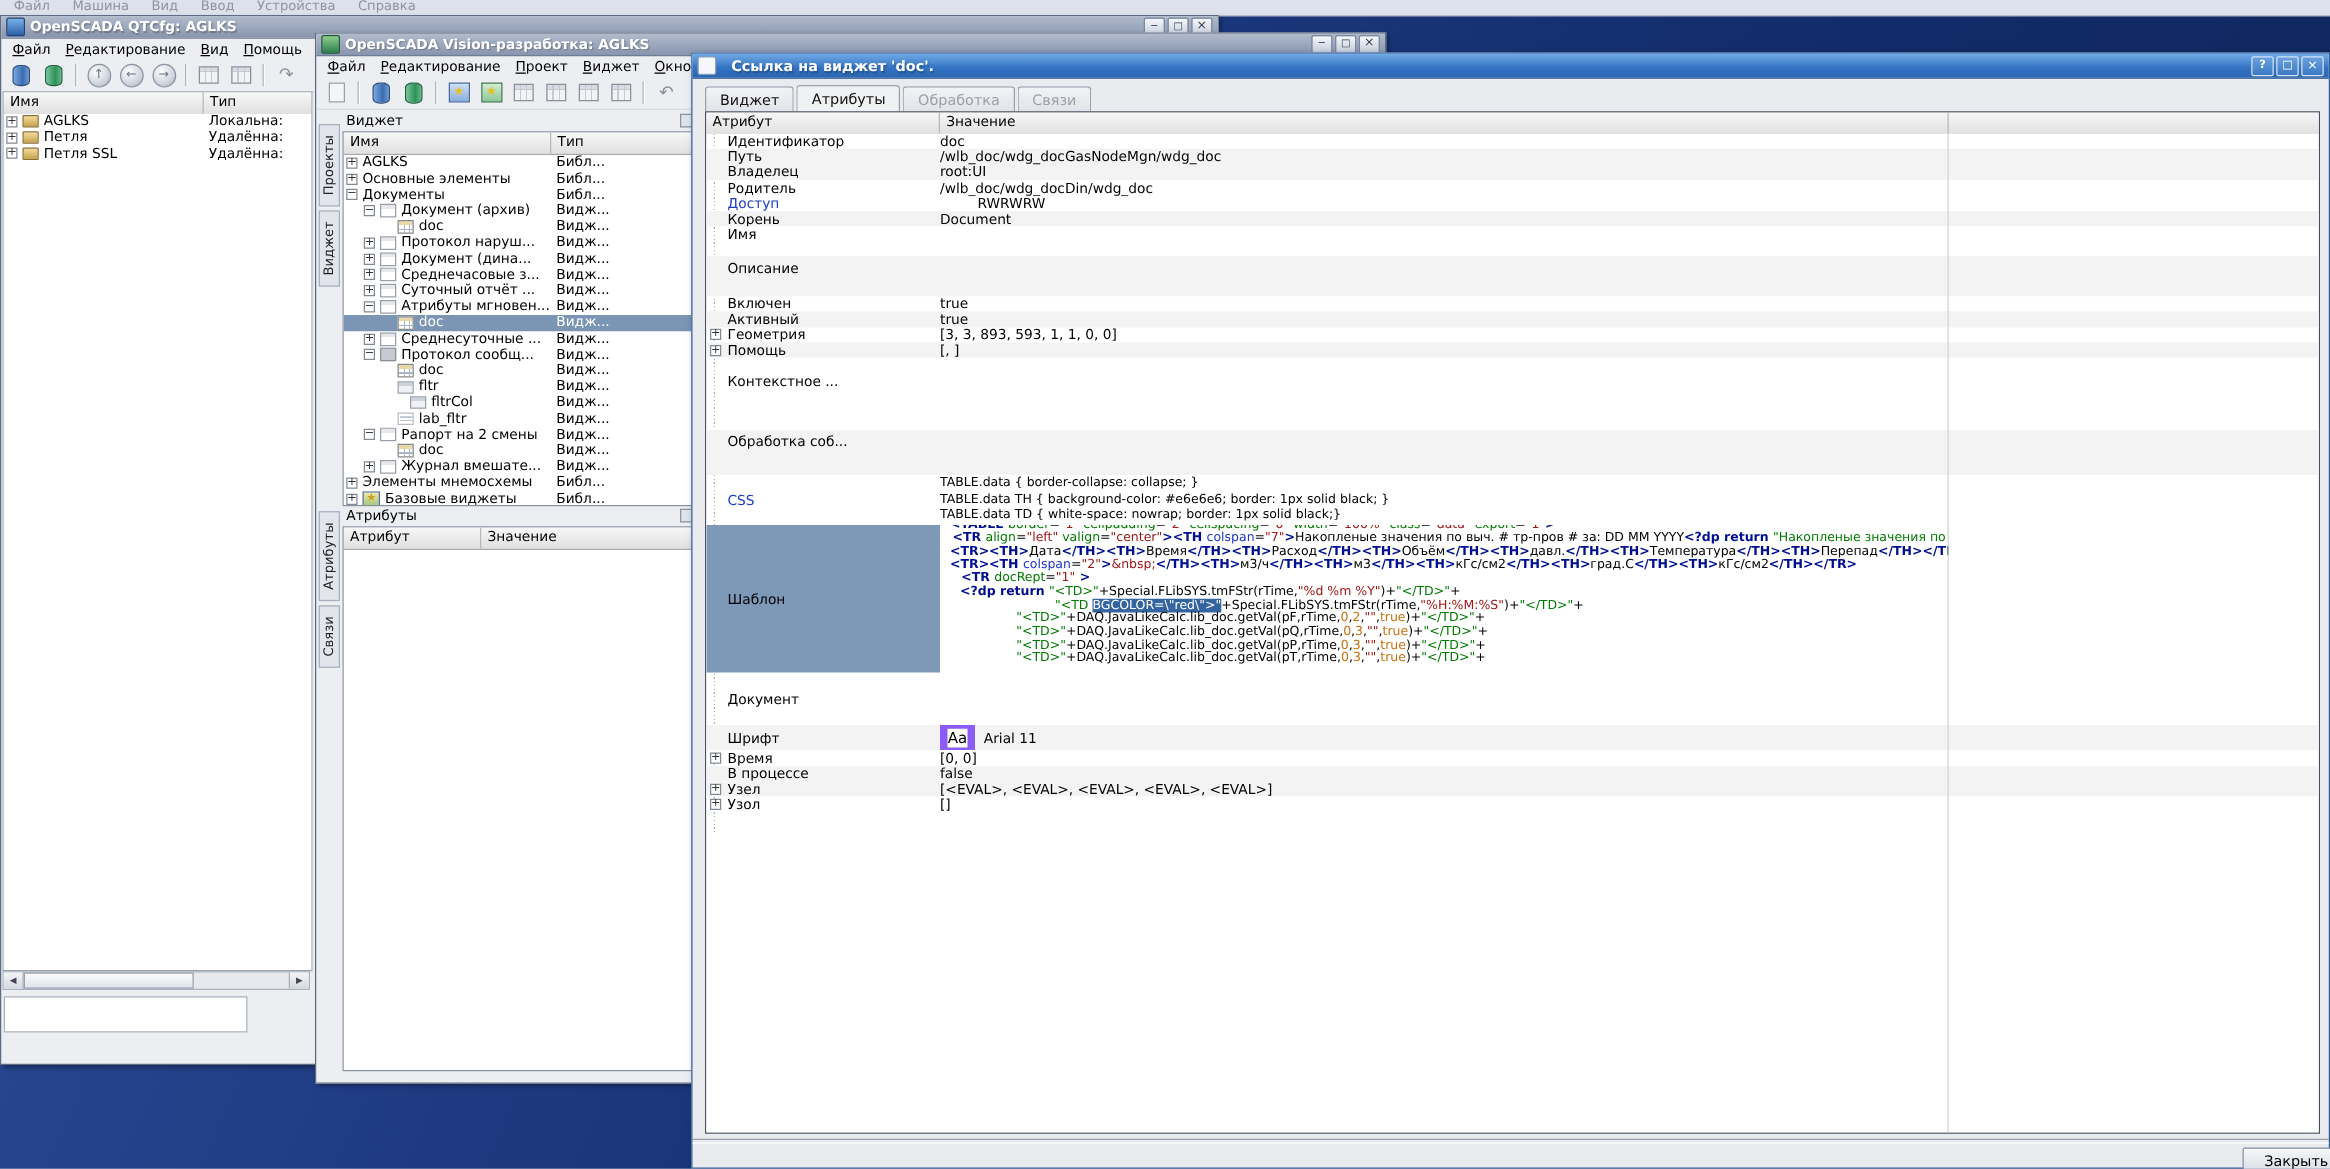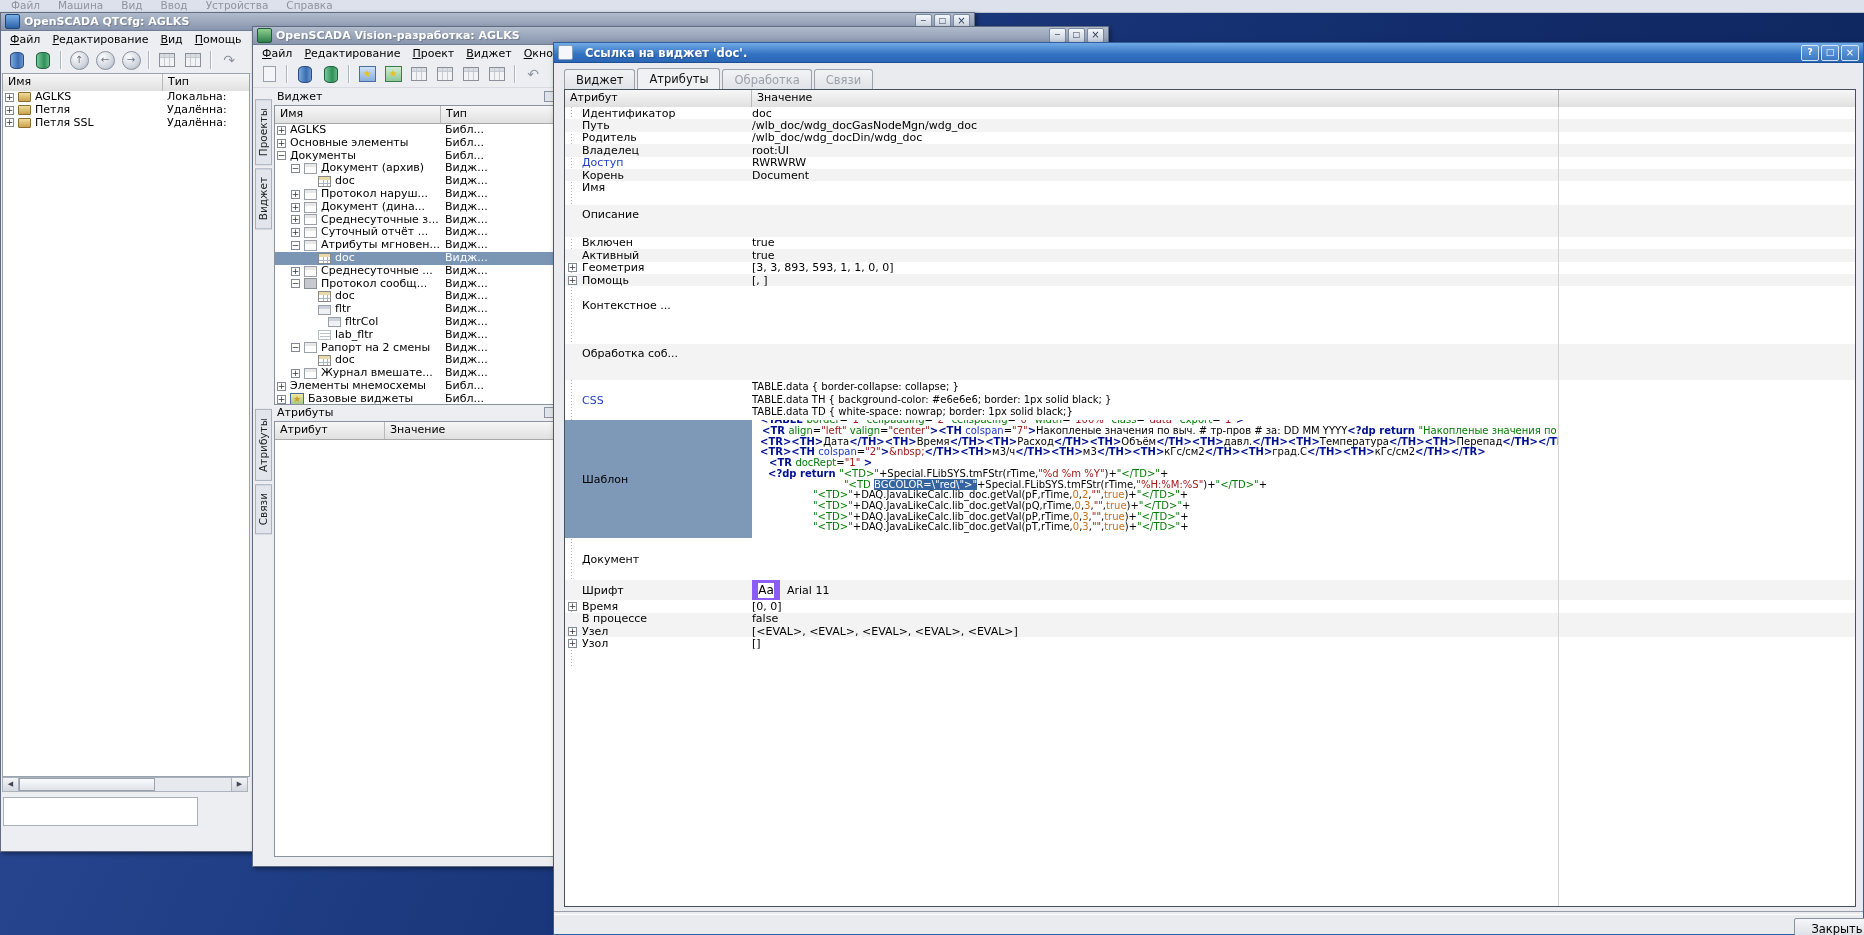--- a/index.html
+++ b/index.html
@@ -378,21 +378,21 @@
                 <span class="exp">+</span>
                 <span class="ticon ticon-wdg"></span>
                 <span class="v-text">Документ (дина...</span>
               </span>
               <span class="v-type">Видж...</span>
             </div>
             <div class="v-row">
               <span class="v-name" style="padding-left: 16px;">
                 <span class="exp">+</span>
                 <span class="ticon ticon-wdg"></span>
-                <span class="v-text">Среднесуточные з...</span>
+                <span class="v-text">Среднечасовые з...</span>
               </span>
               <span class="v-type">Видж...</span>
             </div>
             <div class="v-row">
               <span class="v-name" style="padding-left: 16px;">
                 <span class="exp">+</span>
                 <span class="ticon ticon-wdg"></span>
                 <span class="v-text">Суточный отчёт ...</span>
               </span>
               <span class="v-type">Видж...</span>
@@ -553,39 +553,39 @@
           </div>
           <div class="t-row stripe" style="height: 12.4px;">
             <div class="t-label">
               <span class="t-gut"></span>
               <span class="t-labtext">Путь</span>
             </div>
             <div class="t-value">
               <span class="vtext">/wlb_doc/wdg_docGasNodeMgn/wdg_doc</span>
             </div>
           </div>
+          <div class="t-row stripe" style="height: 12.4px;">
+            <div class="t-label">
+              <span class="t-gut"></span>
+              <span class="t-labtext">Владелец</span>
+            </div>
+            <div class="t-value">
+              <span class="vtext">root:UI</span>
+            </div>
+          </div>
           <div class="t-row" style="height: 12.4px;">
             <div class="t-label">
               <span class="t-gut"></span>
               <span class="t-labtext">Родитель</span>
             </div>
             <div class="t-value">
               <span class="vtext">/wlb_doc/wdg_docDin/wdg_doc</span>
             </div>
           </div>
-          <div class="t-row stripe" style="height: 12.4px;">
-            <div class="t-label">
-              <span class="t-gut"></span>
-              <span class="t-labtext">Владелец</span>
-            </div>
-            <div class="t-value">
-              <span class="vtext">root:UI</span>
-            </div>
-          </div>
-          <div class="t-row" style="height: 12.4px;">
+          <div class="t-row" style="height: 12.4px; gap: 30px;">
             <div class="t-label">
               <span class="t-gut"></span>
               <span class="t-labtext blue">Доступ</span>
             </div>
             <div class="t-value">
               <span class="vtext">RWRWRW</span>
             </div>
           </div>
           <div class="t-row stripe" style="height: 12.4px;">
             <div class="t-label">

